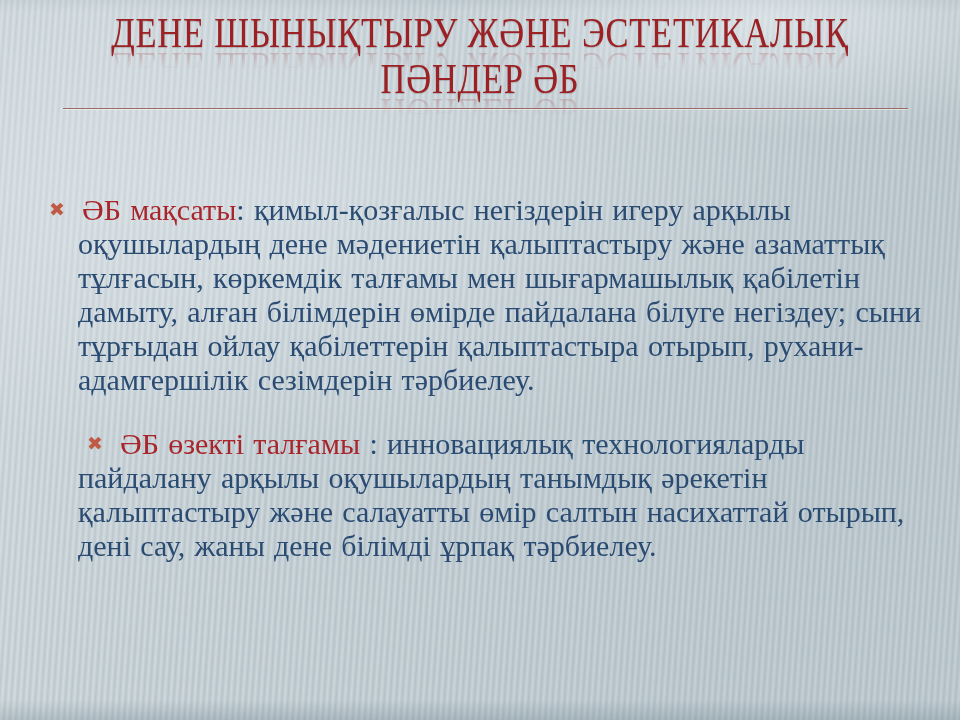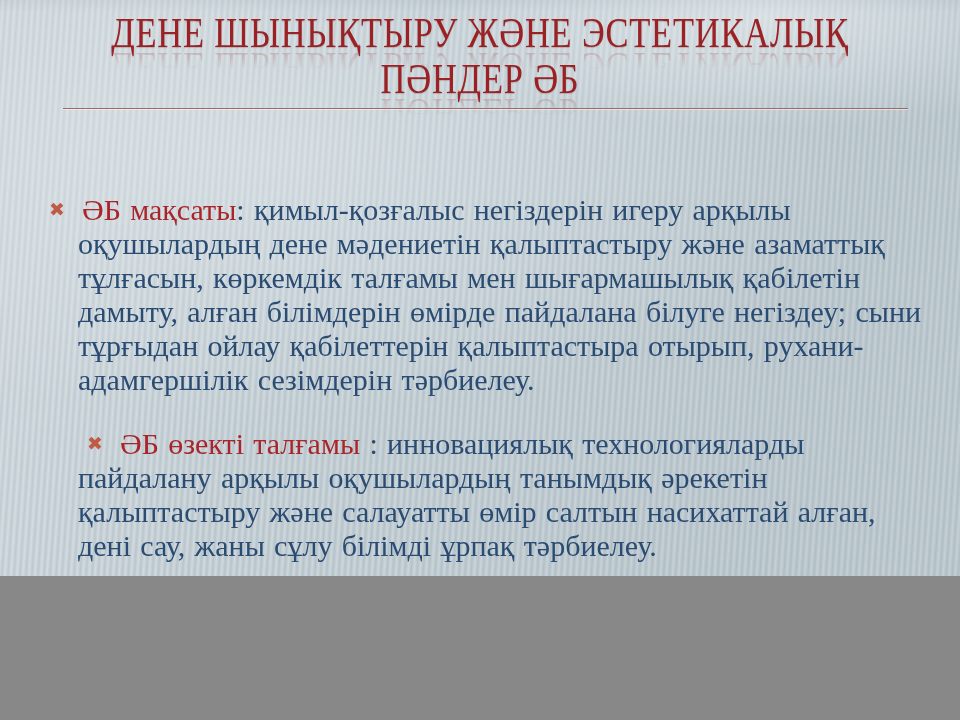--- a/index.html
+++ b/index.html
@@ -1,18 +1,18 @@
 <!DOCTYPE html>
 <html style="--title-red: #9b2125; --lead-red: #a8262b; --body-blue: #2a4b72; --bullet-orange: #c05a45; --divider: #a06a64; --background-base: #c4ced4;"><head>
 <meta charset="utf-8">
 <style>
   html,body{margin:0;padding:0;background:#888;}
   .stage{
     position:relative;
-    width:960px;height:576px;
+    width:960px;height:720px;
     overflow:hidden;
     font-family:"Liberation Serif","DejaVu Serif",serif;
     background:
       radial-gradient(ellipse 480px 160px at 80% 3%, rgba(238,243,245,0.55), rgba(238,243,245,0) 70%),
       radial-gradient(ellipse 760px 340px at 28% 28%, rgba(232,238,241,0.38), rgba(232,238,241,0) 75%),
       linear-gradient(115deg, rgba(255,255,255,0.16) 12%, rgba(255,255,255,0) 38%, rgba(110,130,142,0.10) 80%),
       linear-gradient(180deg, rgba(150,165,175,0.22) 0px, rgba(150,165,175,0) 12px, rgba(150,165,175,0) 700px, rgba(120,138,150,0.35) 720px),
       repeating-linear-gradient(94deg, #b7c4cb 0px, #d0d9dd 3px, #b7c4cb 6px),
       #c4ced4;
   }
@@ -93,18 +93,18 @@
 
   <div class="bullets">
 
     <p class="item indent-sm">
       <span class="marker">✖</span>
       <span class="lead">ӘБ мақсаты</span><span class="sep">: </span><span class="txt">қимыл-қозғалыс негіздерін игеру арқылы оқушылардың дене мәдениетін қалыптастыру және азаматтық тұлғасын, көркемдік талғамы мен шығармашылық қабілетін дамыту, алған білімдерін өмірде пайдалана білуге негіздеу; сыни тұрғыдан ойлау қабілеттерін қалыптастыра отырып, рухани-адамгершілік сезімдерін тәрбиелеу.</span>
     </p>
 
     <p class="item indent-lg">
       <span class="marker">✖</span>
-      <span class="lead">ӘБ өзекті талғамы</span><span class="sep"> : </span><span class="txt">инновациялық технологияларды  пайдалану арқылы оқушылардың танымдық әрекетін қалыптастыру және салауатты өмір салтын насихаттай алған, дені сау, жаны сұлу білімді ұрпақ тәрбиелеу.</span>
+      <span class="lead">ӘБ өзекті талғамы</span><span class="sep"> : </span><span class="txt">инновациялық технологияларды  пайдалану арқылы оқушылардың танымдық әрекетін қалыптастыру және салауатты өмір салтын насихаттай отырып, дені сау, жаны дене білімді ұрпақ тәрбиелеу.</span>
     </p>
 
   </div>
 
 </div>
 
 </body></html>

